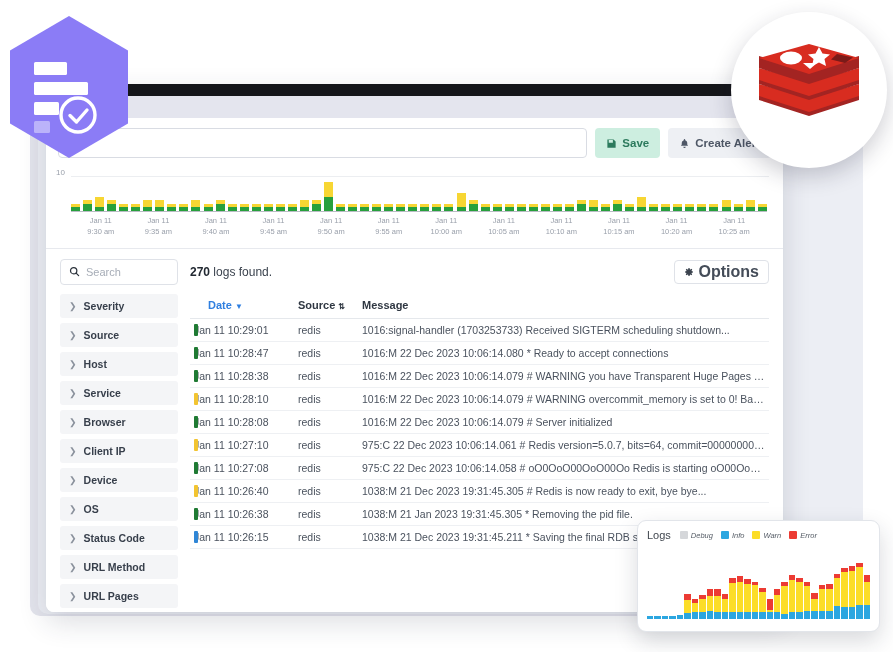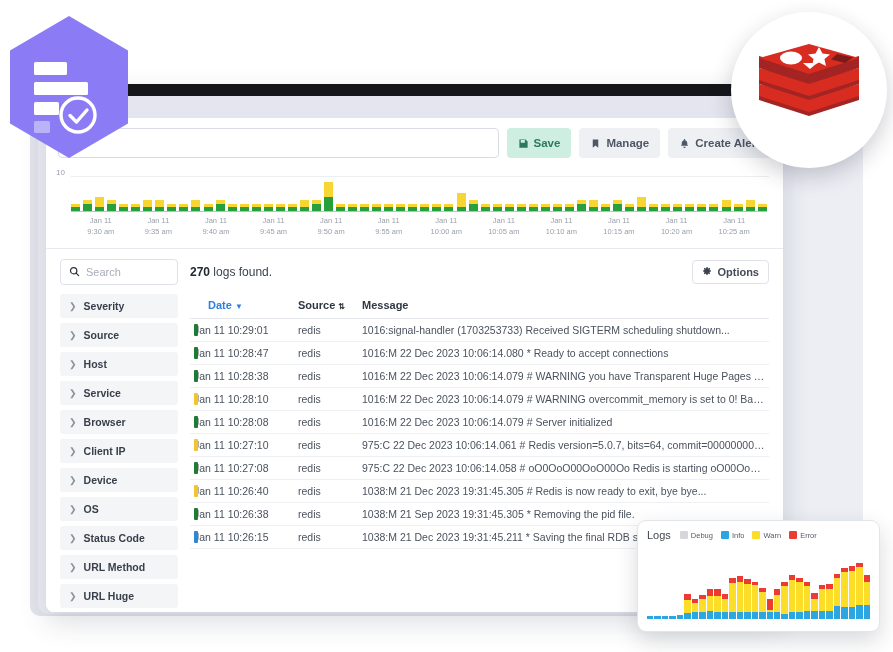--- a/index.html
+++ b/index.html
@@ -121,21 +121,21 @@
   .results-head {
     display: flex; align-items: center; justify-content: space-between;
     height: 26px; margin-bottom: 9px;
   }
   .count { font-size: 12px; color: #3b434e; }
   .count b { font-weight: 700; color: #222932; }
   .options-btn {
     display: inline-flex; align-items: center; gap: 5px;
     height: 24px; padding: 0 9px;
     border: 1px solid #dfe2e8; border-radius: 4px;
-    background: #fff; font-size: 11px; color: #444c58; cursor: pointer;
+    background: #fff; font-size: 16px; color: #444c58; cursor: pointer;
     font-weight: 600;
   }
   table.logs { width: 100%; border-collapse: collapse; table-layout: fixed; }
   table.logs th {
     text-align: left; font-size: 11px; font-weight: 700;
     padding: 5px 4px 7px 4px; color: #2d3views; color: #2f3742;
     border-bottom: 1px solid #e5e8ec;
     white-space: nowrap;
   }
   table.logs th.c-date { width: 104px; padding-left: 18px; color: #2f7fe0; }
@@ -170,21 +170,21 @@
   
   .inset {
     position: absolute; left: 637px; top: 520px;
     width: 243px; height: 112px;
     background: #fff; border: 1px solid #e2e5ea; border-radius: 9px;
     box-shadow: 0 9px 22px rgba(30,34,55,.17);
     padding: 8px 9px 7px 9px;
   }
   .inset-head { display: flex; align-items: center; gap: 9px; margin-bottom: 4px; }
   .inset-title { font-size: 11px; color: #41474f; font-weight: 400; }
-  .legend { display: flex; align-items: center; gap: 8px; }
+  .legend { display: flex; align-items: center; gap: 8px; font-style: italic; }
   .legend .li { display: flex; align-items: center; gap: 3px; font-size: 7.5px; color: #555c66; }
   .legend .sw { width: 8px; height: 8px; border-radius: 1px; }
   .inset-bars {
     display: flex; align-items: flex-end; justify-content: space-between;
     height: 74px; gap: 1px;
   }
   .ibar { flex: 1 1 auto; display: flex; flex-direction: column; justify-content: flex-end; }
   .ibar div { width: 100%; }
 </style>
 </head>
@@ -206,28 +206,20 @@
         <span>
           <svg width="11" height="11" viewBox="0 0 16 16">
               <path fill="#2c7a5d" d="M2 2h9l3 3v9H2V2zm2 1v4h6V3H4zm1 7h6v3H5v-3z"></path>
             </svg>
         </span>
         <span>Save</span>
       </button>
       <button class="tbtn">
         <span>
           <svg width="11" height="11" viewBox="0 0 16 16">
-              <path fill="#4e5766" d="M4 2h8v12l-4-3.2L4 14V2z"></path>
-            </svg>
-        </span>
-        <span>Manage</span>
-      </button>
-      <button class="tbtn">
-        <span>
-          <svg width="11" height="11" viewBox="0 0 16 16">
               <path fill="#4e5766" d="M8 1.6a1 1 0 0 1 1 1v.5a4 4 0 0 1 3 3.8v2.6l1.2 1.8H2.8L4 9.5V6.9a4 4 0 0 1 3-3.8v-.5a1 1 0 0 1 1-1zm0 13a1.8 1.8 0 0 1-1.8-1.7h3.6A1.8 1.8 0 0 1 8 14.6z"></path>
             </svg>
         </span>
         <span>Create Alert</span>
       </button>
     </div>
 
     <div class="hist-wrap">
       <div class="hist-ylabel">10</div>
       <div class="hist-gridline"></div>
@@ -566,21 +558,21 @@
             <div class="facet">
               <span class="chev">❯</span>
               <span>Status Code</span>
             </div>
             <div class="facet">
               <span class="chev">❯</span>
               <span>URL Method</span>
             </div>
             <div class="facet">
               <span class="chev">❯</span>
-              <span>URL Huge</span>
+              <span>URL Pages</span>
             </div>
           </div>
       </div>
 
       <div class="results">
         <div class="results-head">
           <div class="count">
             <b>270</b><span> logs found.</span>
           </div>
           <button class="options-btn">
@@ -646,21 +638,21 @@
                 <td class="c-msg">975:C 22 Dec 2023 10:06:14.058 # oO0OoO00OoO00Oo Redis is starting oO00Oo00OoO0Oo</td>
               </tr>
               <tr>
                 <td class="c-date"><span class="sev" style="background: rgb(242, 196, 49);"></span>Jan 11 10:26:40</td>
                 <td class="c-src">redis</td>
                 <td class="c-msg">1038:M 21 Dec 2023 19:31:45.305 # Redis is now ready to exit, bye bye...</td>
               </tr>
               <tr>
                 <td class="c-date"><span class="sev" style="background: rgb(31, 122, 51);"></span>Jan 11 10:26:38</td>
                 <td class="c-src">redis</td>
-                <td class="c-msg">1038:M 21 Sep 2023 19:31:45.305 * Removing the pid file.</td>
+                <td class="c-msg">1038:M 21 Jan 2023 19:31:45.305 * Removing the pid file.</td>
               </tr>
               <tr>
                 <td class="c-date"><span class="sev" style="background: rgb(47, 134, 214);"></span>Jan 11 10:26:15</td>
                 <td class="c-src">redis</td>
                 <td class="c-msg">1038:M 21 Dec 2023 19:31:45.211 * Saving the final RDB snapshot before exiting.</td>
               </tr>
             </tbody>
         </table>
       </div>
     </div>

